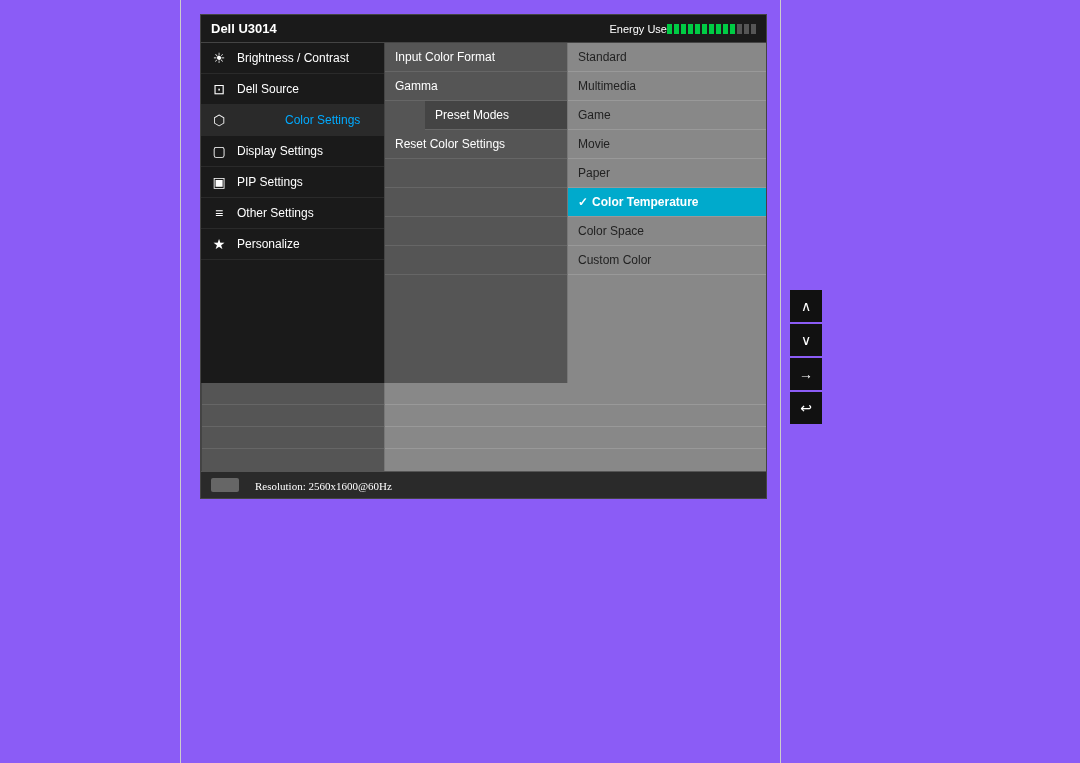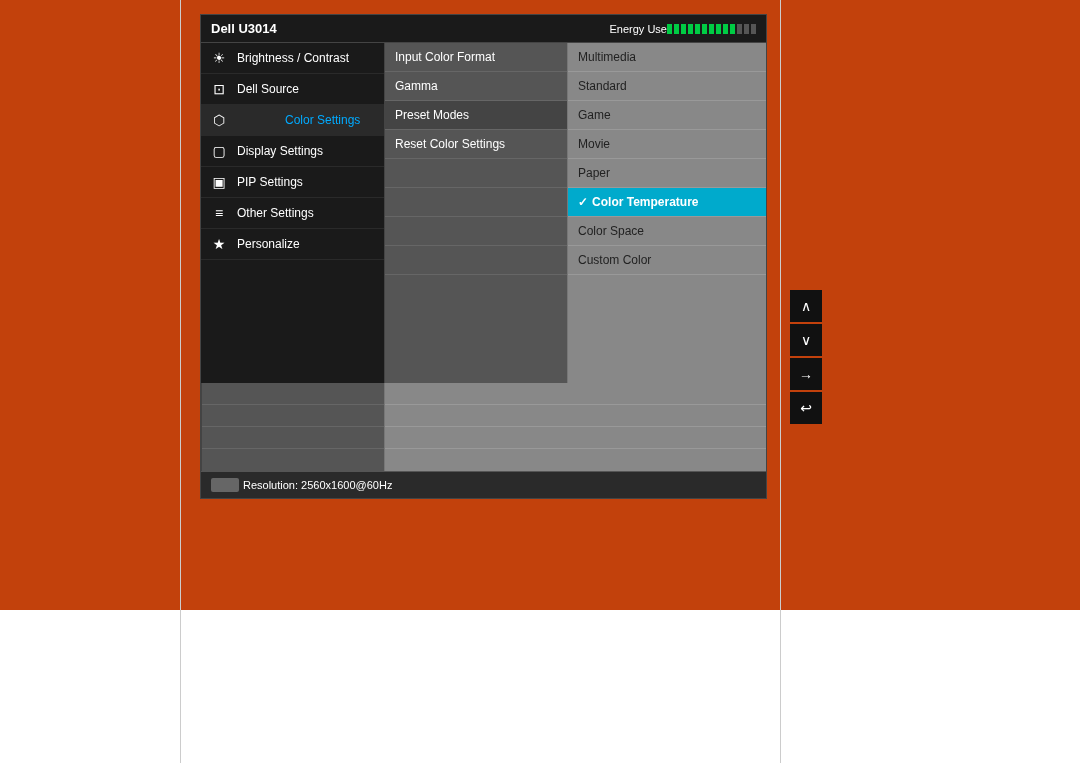--- a/index.html
+++ b/index.html
@@ -7,23 +7,23 @@
       width: 1080px;
       height: 763px;
       background: #ffffff;
       font-family: Arial, sans-serif;
       position: relative;
       overflow: hidden;
     }
 
     .page-wrapper {
       width: 1080px;
-      height: 610px;
+      height: 763px;
       position: relative;
-      background: #c2410c;
+      background: #8b5cf6;
     }
 
     
     .v-line-left {
       position: absolute;
       left: 180px;
       top: 0;
       width: 1px;
       height: 763px;
       background: #ccc;
@@ -133,20 +133,21 @@
     }
     .middle-item {
       padding: 7px 10px;
       color: #ffffff;
       font-size: 12px;
       border-bottom: 1px solid #666;
       cursor: pointer;
     }
     .middle-item.active {
       background: #444;
+      margin-left: 40px;
     }
     .middle-item.empty {
       color: transparent;
     }
 
     
     .osd-right {
       flex: 1;
       background: #888888;
       border-left: 1px solid #777;
@@ -166,22 +167,23 @@
     .checkmark {
       margin-right: 4px;
     }
 
     
     .osd-footer {
       background: #2a2a2a;
       padding: 6px 10px;
       border-top: 1px solid #555;
       display: flex;
-      align-items: center;
-      gap: 4px;
+      align-items: flex-end;
+      gap: 16px;
+      font-family: Liberation Serif, serif;
     }
     .footer-icon {
       display: inline-block;
       width: 28px;
       height: 14px;
       background: #666;
       border-radius: 2px;
     }
     .footer-text {
       color: #ffffff;
@@ -297,24 +299,24 @@
           <span>Reset Color Settings</span>
         </div>
         <div class="middle-item empty">&nbsp;</div>
         <div class="middle-item empty">&nbsp;</div>
         <div class="middle-item empty">&nbsp;</div>
         <div class="middle-item empty">&nbsp;</div>
       </div>
 
       <div class="osd-right">
         <div class="right-item">
+          <span>Standard</span>
+        </div>
+        <div class="right-item">
           <span>Multimedia</span>
-        </div>
-        <div class="right-item">
-          <span>Standard</span>
         </div>
         <div class="right-item">
           <span>Game</span>
         </div>
         <div class="right-item">
           <span>Movie</span>
         </div>
         <div class="right-item">
           <span>Paper</span>
         </div>

